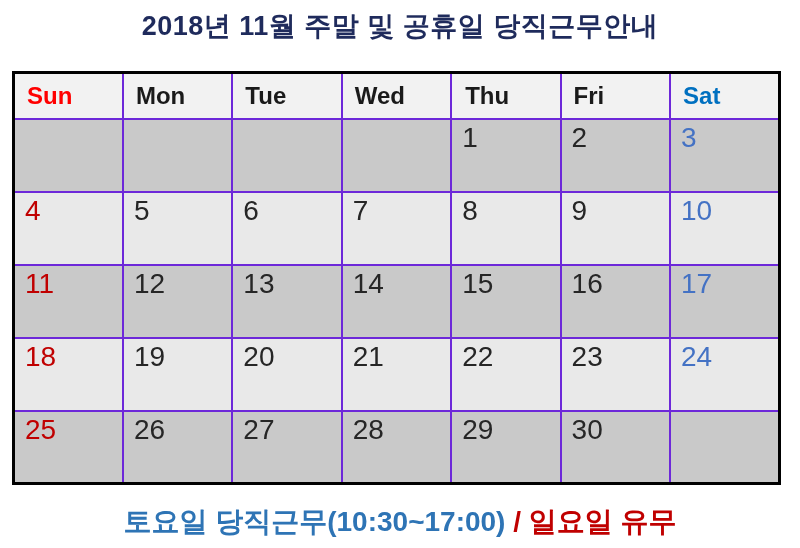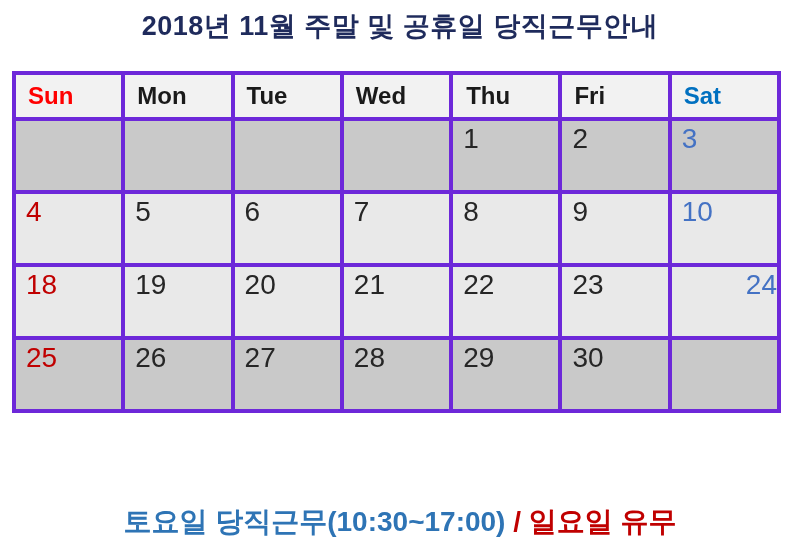--- a/index.html
+++ b/index.html
@@ -33,21 +33,21 @@
     position: absolute;
     left: 12px;
     top: 71px;
     width: 769px;
     border-collapse: collapse;
     table-layout: fixed;
     border: 3px solid #000000;
   }
   table.calendar th,
   table.calendar td {
-    border: 4px solid #6d28d9;
+    border: 2px solid #6d28d9;
     text-align: left;
     overflow: hidden;
   }
   table.calendar thead tr {
     height: 46px;
     background: #f2f2f2;
   }
   table.calendar th {
     font-size: 24px;
     font-weight: 700;
@@ -109,28 +109,37 @@
         </tr>
         <tr style="background: rgb(233, 233, 233);">
           <td style="color: rgb(192, 0, 0);">4</td>
           <td style="color: rgb(38, 38, 38);">5</td>
           <td style="color: rgb(38, 38, 38);">6</td>
           <td style="color: rgb(38, 38, 38);">7</td>
           <td style="color: rgb(38, 38, 38);">8</td>
           <td style="color: rgb(38, 38, 38);">9</td>
           <td style="color: rgb(68, 114, 196);">10</td>
         </tr>
+        <tr style="background: rgb(201, 201, 201);">
+          <td style="color: rgb(192, 0, 0);">11</td>
+          <td style="color: rgb(38, 38, 38);">12</td>
+          <td style="color: rgb(38, 38, 38);">13</td>
+          <td style="color: rgb(38, 38, 38);">14</td>
+          <td style="color: rgb(38, 38, 38);">15</td>
+          <td style="color: rgb(38, 38, 38);">16</td>
+          <td style="color: rgb(68, 114, 196);">17</td>
+        </tr>
         <tr style="background: rgb(233, 233, 233);">
           <td style="color: rgb(192, 0, 0);">18</td>
           <td style="color: rgb(38, 38, 38);">19</td>
           <td style="color: rgb(38, 38, 38);">20</td>
           <td style="color: rgb(38, 38, 38);">21</td>
           <td style="color: rgb(38, 38, 38);">22</td>
           <td style="color: rgb(38, 38, 38);">23</td>
-          <td style="color: rgb(68, 114, 196); text-align: right;">24</td>
+          <td style="color: rgb(68, 114, 196);">24</td>
         </tr>
         <tr style="background: rgb(201, 201, 201);">
           <td style="color: rgb(192, 0, 0);">25</td>
           <td style="color: rgb(38, 38, 38);">26</td>
           <td style="color: rgb(38, 38, 38);">27</td>
           <td style="color: rgb(38, 38, 38);">28</td>
           <td style="color: rgb(38, 38, 38);">29</td>
           <td style="color: rgb(38, 38, 38);">30</td>
           <td style="color: rgb(68, 114, 196);"></td>
         </tr>

